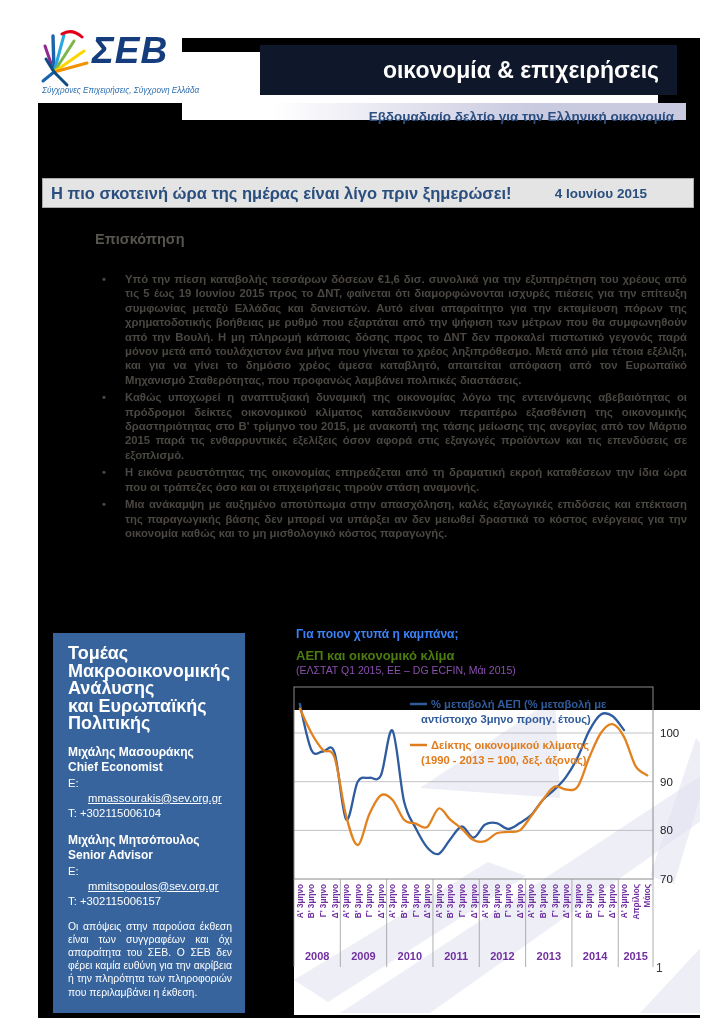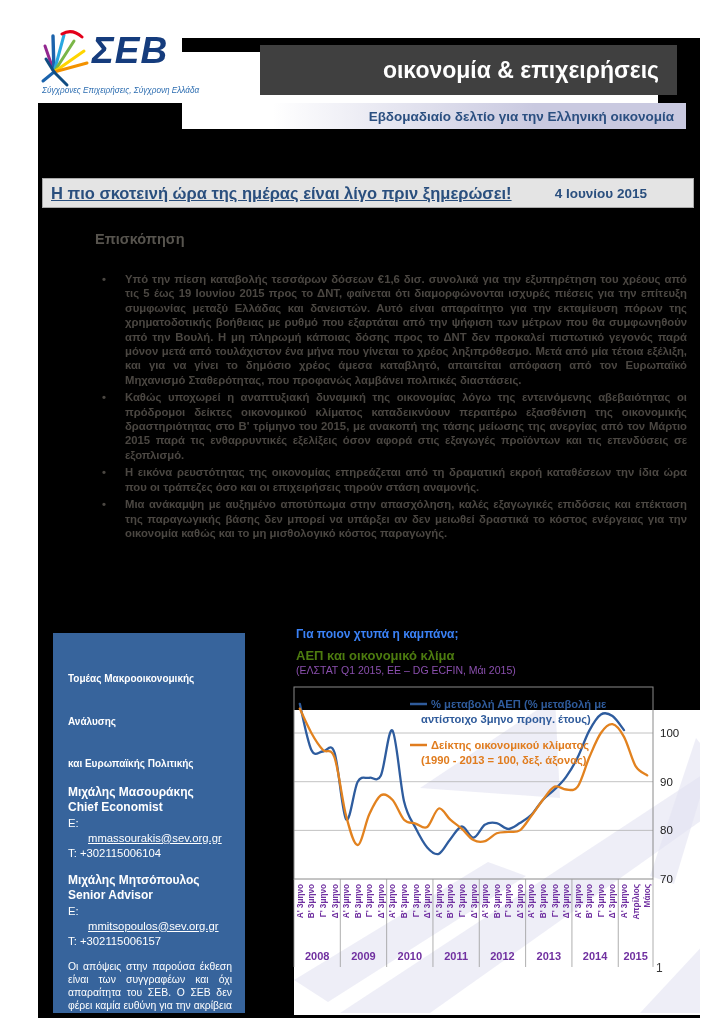--- a/index.html
+++ b/index.html
@@ -1,45 +1,45 @@
 <!DOCTYPE html>
 <html><head>
 <meta charset="utf-8">
 <style>
   html,body{margin:0;padding:0;background:#fff;}
   .page{position:relative;width:724px;height:1024px;background:#fff;overflow:hidden;
         font-family:"Liberation Sans","DejaVu Sans",sans-serif;padding-left:33px;}
   .black-main{position:absolute;left:38px;top:103px;width:662px;height:915px;background:#000;}
   .black-strip-top{position:absolute;left:182px;top:38px;width:518px;height:14px;background:#000;}
   .black-right{position:absolute;left:658px;top:38px;width:42px;height:70px;background:#000;}
-  .banner{position:absolute;left:260px;top:45px;width:417px;height:50px;background:#404040;
+  .banner{position:absolute;left:260px;top:45px;width:417px;height:50px;background:#0f172a;
           color:#fff;font-size:23px;font-weight:bold;text-align:right;line-height:50px;
           padding-right:18px;box-sizing:border-box;}
-  .banner-sub{position:absolute;left:182px;top:103px;width:504px;height:26px;
+  .banner-sub{position:absolute;left:182px;top:103px;width:504px;height:17px;
           background:linear-gradient(90deg,#ffffff 0%,#ffffff 18%,#c9c9e0 70%,#c9c9e0 100%);
           color:#2b4f80;font-weight:bold;font-size:13.5px;line-height:28px;text-align:right;
           padding-right:12px;box-sizing:border-box;}
   .logo{position:absolute;left:40px;top:22px;width:150px;height:82px;}
   .logo svg{position:absolute;left:0;top:6px;}
   .logo-text{position:absolute;left:52px;top:8px;font-size:37px;font-weight:bold;font-style:italic;
           color:#153c7d;letter-spacing:1px;}
   .logo-tagline{position:absolute;left:2px;top:64px;font-size:8.2px;font-style:italic;color:#2b6cb0;white-space:nowrap;}
   .headline-bar{position:absolute;left:42px;top:178px;width:652px;height:30px;background:#e4e4e4;
           border:1px solid #a9a9a9;box-sizing:border-box;display:flex;align-items:center;
           color:#2a4f7e;}
-  .headline-title{font-size:16.5px;font-weight:bold;padding-left:8px;text-decoration:underline;}
+  .headline-title{font-size:16.5px;font-weight:bold;padding-left:8px;}
   .headline-date{margin-left:auto;margin-right:46px;font-size:13.5px;font-weight:bold;}
   .overview-heading{position:absolute;left:95px;top:231px;font-size:14.5px;font-weight:bold;color:#57544e;}
   .bullets{position:absolute;left:95px;top:272px;width:592px;margin:0;padding:0;list-style:none;
           color:#4b4742;font-size:11.3px;font-weight:bold;line-height:14.4px;text-align:justify;}
   .bullets li{position:relative;padding-left:30px;margin-bottom:3px;}
   .bullets li::before{content:"\2022";position:absolute;left:7px;top:0;}
   .sidebar{position:absolute;left:53px;top:633px;width:192px;height:380px;background:#37649c;
           color:#fff;box-sizing:border-box;padding:12px 13px 0 15px;overflow:hidden;}
-  .sb-heading div{font-size:10px;font-weight:bold;line-height:17.5px;margin-top:25px;}
+  .sb-heading div{font-size:18px;font-weight:bold;line-height:17.5px;}
   .contact{margin-top:12px;}
   .c-name,.c-role{font-size:12px;font-weight:bold;line-height:15.5px;}
   .c-line{font-size:11.3px;line-height:15px;}
   .email{text-decoration:underline;color:#fff;cursor:pointer;margin-left:20px;}
   .disclaimer{margin-top:11px;font-size:10.4px;line-height:13.2px;text-align:justify;}
   .chart-title{position:absolute;left:296px;top:627px;font-size:12px;font-weight:bold;color:#3b82f6;}
   .chart-subtitle{position:absolute;left:296px;top:648px;font-size:13px;font-weight:bold;color:#4d7c0f;}
   .chart-source{position:absolute;left:296px;top:664px;font-size:10.5px;color:#8a4fae;}
   #chart-svg{position:absolute;left:288px;top:680px;}
   .page-num{position:absolute;left:656px;top:961px;font-size:12px;color:#3a3a3a;}

